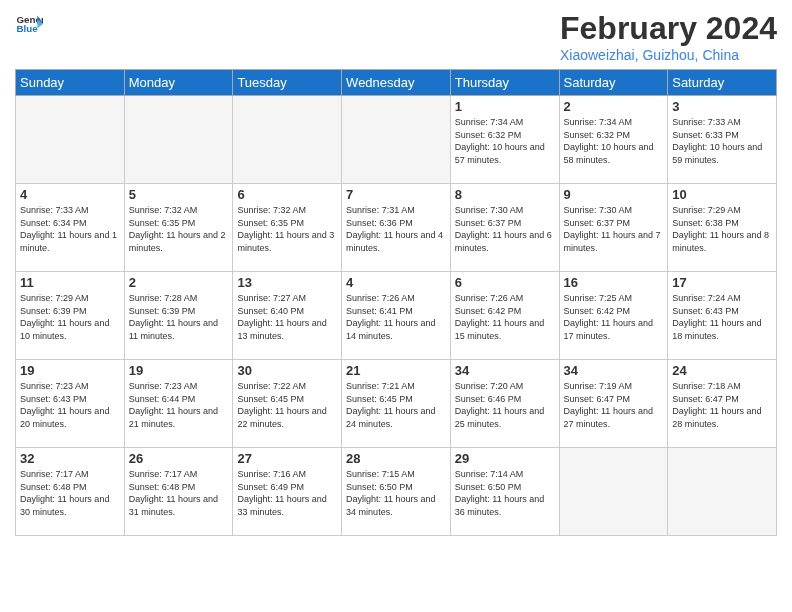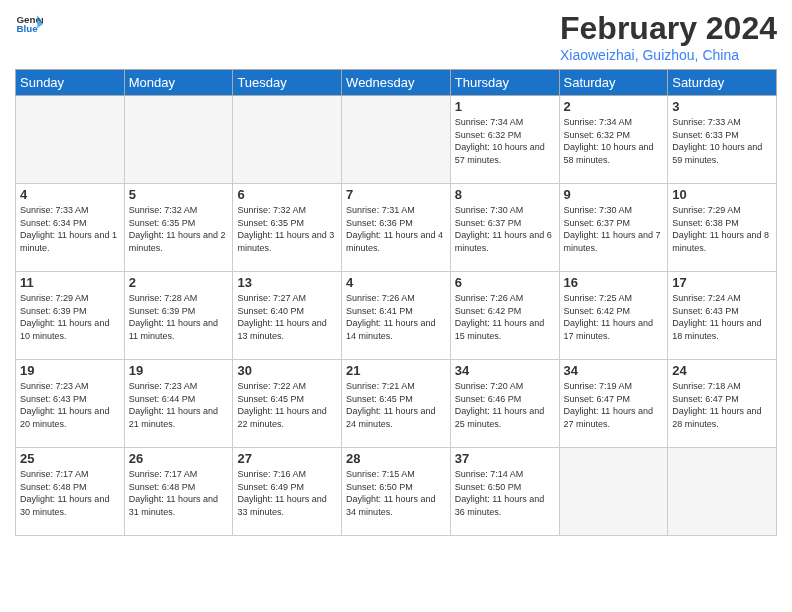--- a/index.html
+++ b/index.html
@@ -216,37 +216,37 @@
             <span class="day-num">34</span>
             <div class="day-info">Sunrise: 7:19 AM<br>Sunset: 6:47 PM<br>Daylight: 11 hours and 27 minutes.</div>
           </td>
           <td>
             <span class="day-num">24</span>
             <div class="day-info">Sunrise: 7:18 AM<br>Sunset: 6:47 PM<br>Daylight: 11 hours and 28 minutes.</div>
           </td>
         </tr>
         <tr>
           <td>
-            <span class="day-num">25</span>
+            <span class="day-num">32</span>
             <div class="day-info">Sunrise: 7:17 AM<br>Sunset: 6:48 PM<br>Daylight: 11 hours and 30 minutes.</div>
           </td>
           <td>
             <span class="day-num">26</span>
             <div class="day-info">Sunrise: 7:17 AM<br>Sunset: 6:48 PM<br>Daylight: 11 hours and 31 minutes.</div>
           </td>
           <td>
             <span class="day-num">27</span>
             <div class="day-info">Sunrise: 7:16 AM<br>Sunset: 6:49 PM<br>Daylight: 11 hours and 33 minutes.</div>
           </td>
           <td>
             <span class="day-num">28</span>
             <div class="day-info">Sunrise: 7:15 AM<br>Sunset: 6:50 PM<br>Daylight: 11 hours and 34 minutes.</div>
           </td>
           <td>
-            <span class="day-num">37</span>
+            <span class="day-num">29</span>
             <div class="day-info">Sunrise: 7:14 AM<br>Sunset: 6:50 PM<br>Daylight: 11 hours and 36 minutes.</div>
           </td>
           <td class="empty"></td>
           <td class="empty"></td>
         </tr>
       </tbody>
   </table>
 </div>
 
 </body></html>

